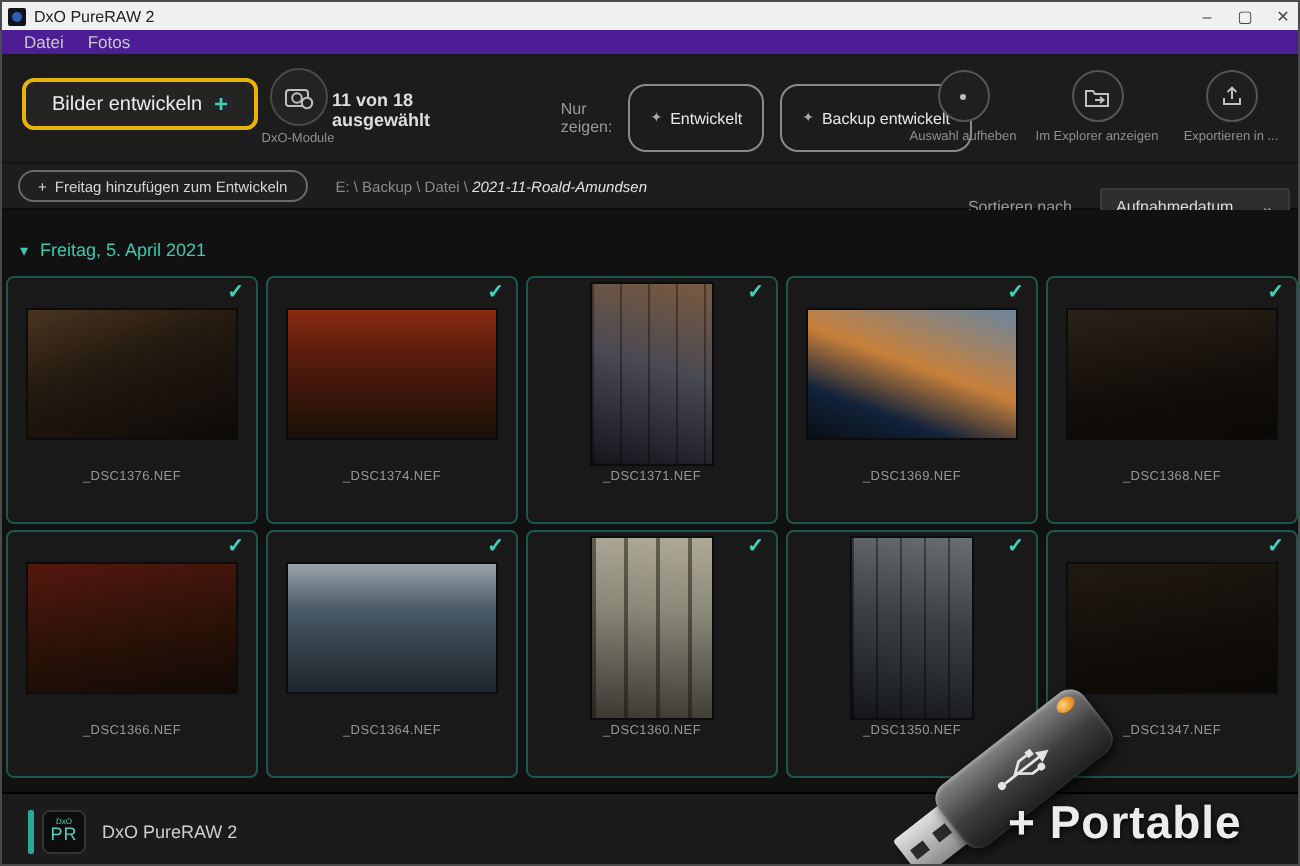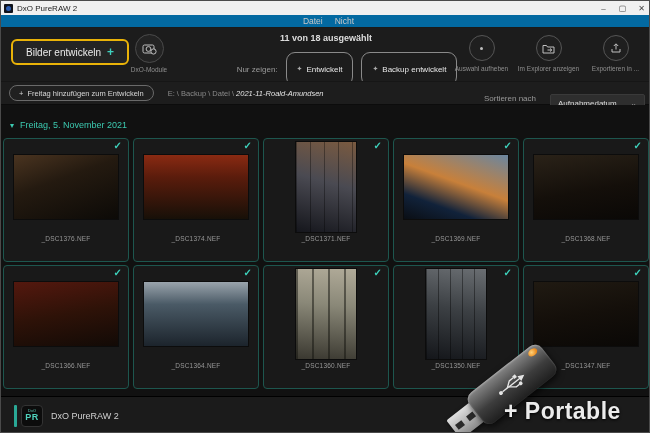--- a/index.html
+++ b/index.html
@@ -16,36 +16,36 @@
   .app-icon { width:9px; height:9px; margin:0 4px 0 3px; background:#10131c; border-radius:1px;
     display:inline-block; position:relative; }
   .app-icon::after { content:""; position:absolute; left:2px; top:2px; width:5px; height:5px;
     border-radius:50%; background:#2e5fb3; }
   .title-text { font-size:8px; color:#222; }
   .win-controls { margin-left:auto; display:flex; height:14px; }
   .win-btn { width:19px; height:14px; font-size:8px; color:#444; display:flex;
     align-items:center; justify-content:center; cursor:default; }
 
   
-  .menubar { position:absolute; left:0; top:14px; width:650px; height:13px; background:#0369a1;
-    border-bottom:1px solid #1a1a1a; display:flex; align-items:center; padding-left:5px;justify-content:center; }
+  .menubar { position:absolute; left:0; top:14px; width:650px; height:13px; background:#4c1d95;
+    border-bottom:1px solid #1a1a1a; display:flex; align-items:center; padding-left:5px; }
   .menu-item { font-size:8.5px; color:#c8c8c8; padding:0 6px; }
 
   
   .toolbar1 { position:absolute; left:0; top:27px; width:650px; height:53px; background:#1c1c1c; }
   .develop-btn { position:absolute; left:10px; top:11px; height:26px; padding:0 13px;
     background:#242424; border:2px solid #eab308; border-radius:6px; color:#ececec;
     font-size:10px; display:flex; align-items:center; gap:6px; }
   .develop-plus { color:#3fd0be; font-size:12px; font-weight:bold; }
   .module-wrap { position:absolute; left:112px; top:6px; width:72px; text-align:center; }
   .module-btn { width:29px; height:29px; margin:0 auto; border:1px solid #4a4a4a; border-radius:50%;
     background:#232323; display:flex; align-items:center; justify-content:center; }
   .tiny-label { font-size:6.5px; color:#8f8f8f; margin-top:3px; white-space:nowrap; }
   .center-col { position:absolute; left:50%; top:5px; transform:translateX(-50%);
-    display:flex; flex-direction:column; align-items:center; width:320px; }
+    display:flex; align-items:center; width:320px; }
   .sel-status { font-size:9px; color:#dddddd; font-weight:bold; }
   .filter-row { margin-top:9px; display:flex; align-items:center; gap:8px; }
   .filter-label { font-size:8px; color:#9a9a9a;margin-left:42px; }
   .pill { height:17px; border:1px solid #8a8a8a; border-radius:9px; background:transparent;
     color:#e8e8e8; font-size:8px; padding:16px 10px; display:flex; align-items:center; gap:4px;
     white-space:nowrap; }
   .pill .spark { color:#aaaaaa; font-size:7px; }
   .right-actions { position:absolute; right:2px; top:7px; display:flex; }
   .action-wrap { width:67px; display:flex; flex-direction:column; align-items:center; }
   .circle-btn { width:26px; height:26px; border:1px solid #555; border-radius:50%;
@@ -58,21 +58,21 @@
     border-top:1px solid #161616; border-bottom:1px solid #0c0c0c;
     display:flex; align-items:center; }
   .small-btn { height:16px; border:1px solid #6a6a6a; border-radius:8px; background:#202020;
     color:#d6d6d6; font-size:7.5px; padding:0 9px; display:flex; align-items:center; gap:4px;
     white-space:nowrap; }
   .small-btn.secondary { border-color:#555; color:#b5b5b5; margin-left:8px; }
   .add-btn { margin-left:8px; }
   .breadcrumb { margin-left:14px; font-size:7.5px; white-space:nowrap; }
   .crumb-prefix { color:#8a8a8a; }
   .crumb-current { color:#e2e2e2;font-style:italic; }
-  .sort-area { margin-left:auto; display:flex; align-items:flex-start;margin-top:20px; }
+  .sort-area { margin-left:auto; display:flex; align-items:center;margin-top:20px; }
   .sort-label { font-size:8px; color:#999; margin-right:14px; }
   .sort-dropdown { width:95px; height:18px; margin-right:6px; background:#2e2e2e; border:1px solid #3a3a3a;
     border-radius:2px; color:#dcdcdc; font-size:8px; display:flex; align-items:center;
     justify-content:space-between; padding:0 7px; }
   .chev { color:#9a9a9a; font-size:8px; }
 
   
   .content { position:absolute; left:0; top:104px; width:650px; height:291px; background:#111111; }
   .group-header { position:absolute; left:9px; top:15px; display:flex; align-items:center; gap:6px; }
   .caret { color:#3cc9b0; font-size:8px; }
@@ -89,21 +89,21 @@
   .fname { position:absolute; left:0; top:96px; width:100%; text-align:center;
     font-size:6.5px; color:#979797; letter-spacing:.2px; }
 
   
   .statusbar { position:absolute; left:0; top:395px; width:650px; height:38px; background:#1b1b1b;
     border-top:1px solid #000; display:flex; align-items:center; }
   .accent-bar { width:3px; height:22px; background:#2aa896; border-radius:1px; margin-left:13px; }
   .pr-badge { width:22px; height:22px; margin-left:4px; background:#0c0c0c; border:1px solid #333;
     border-radius:4px; display:flex; flex-direction:column; align-items:center; justify-content:center; }
   .pr-top { font-size:4px; color:#5fcab8; line-height:4px; }
-  .pr-text { font-size:9px; font-weight:bold; color:#4fd2bd; line-height:9px; letter-spacing:.5px; }
+  .pr-text { font-size:9px; font-weight:normal; color:#4fd2bd; line-height:9px; letter-spacing:.5px; }
   .status-app-name { font-size:9px; color:#cfcfcf; margin-left:8px; }
 
   
   .usb-overlay { position:absolute; left:0; top:0; width:650px; height:382px; pointer-events:none; z-index:50; }
   .usb-stick { position:absolute; left:440px; top:373px; width:120px; height:38px;
     transform:rotate(-38deg); }
   .usb-connector { position:absolute; left:0; top:7px; width:30px; height:24px; border-radius:2px;
     background:linear-gradient(180deg,#e0e0e0,#8b8b8b); box-shadow:0 2px 4px rgba(0,0,0,.6); }
   .usb-connector::before, .usb-connector::after { content:""; position:absolute; width:8px; height:6px;
     background:#2a2a2a; top:9px; }
@@ -127,21 +127,21 @@
     <span class="title-text">DxO PureRAW 2</span>
     <div class="win-controls">
       <div class="win-btn">–</div>
       <div class="win-btn">▢</div>
       <div class="win-btn">✕</div>
     </div>
   </div>
 
   <div class="menubar">
     <span class="menu-item">Datei</span>
-    <span class="menu-item">Nicht</span>
+    <span class="menu-item">Fotos</span>
   </div>
 
   <div class="toolbar1">
     <button class="develop-btn">
       <span>Bilder entwickeln</span>
       <span class="develop-plus">+</span>
     </button>
 
     <div class="module-wrap">
       <div class="module-btn">
@@ -210,21 +210,21 @@
       <div class="sort-dropdown">
         <span>Aufnahmedatum</span>
         <span class="chev">⌄</span>
       </div>
     </div>
   </div>
 
   <div class="content">
     <div class="group-header">
       <span class="caret">▾</span>
-      <span class="group-title">Freitag, 5. November 2021</span>
+      <span class="group-title">Freitag, 5. April 2021</span>
     </div>
     <div class="photo-grid">
         <div class="cell">
     <span class="check">✓</span>
     <div class="photo-area">
       <div class="thumb landscape" style="background: linear-gradient(160deg, rgb(74, 52, 32) 0%, rgb(36, 26, 16) 40%, rgb(12, 10, 7) 100%);"></div>
     </div>
     <div class="fname">_DSC1376.NEF</div>
   </div>
         <div class="cell">

